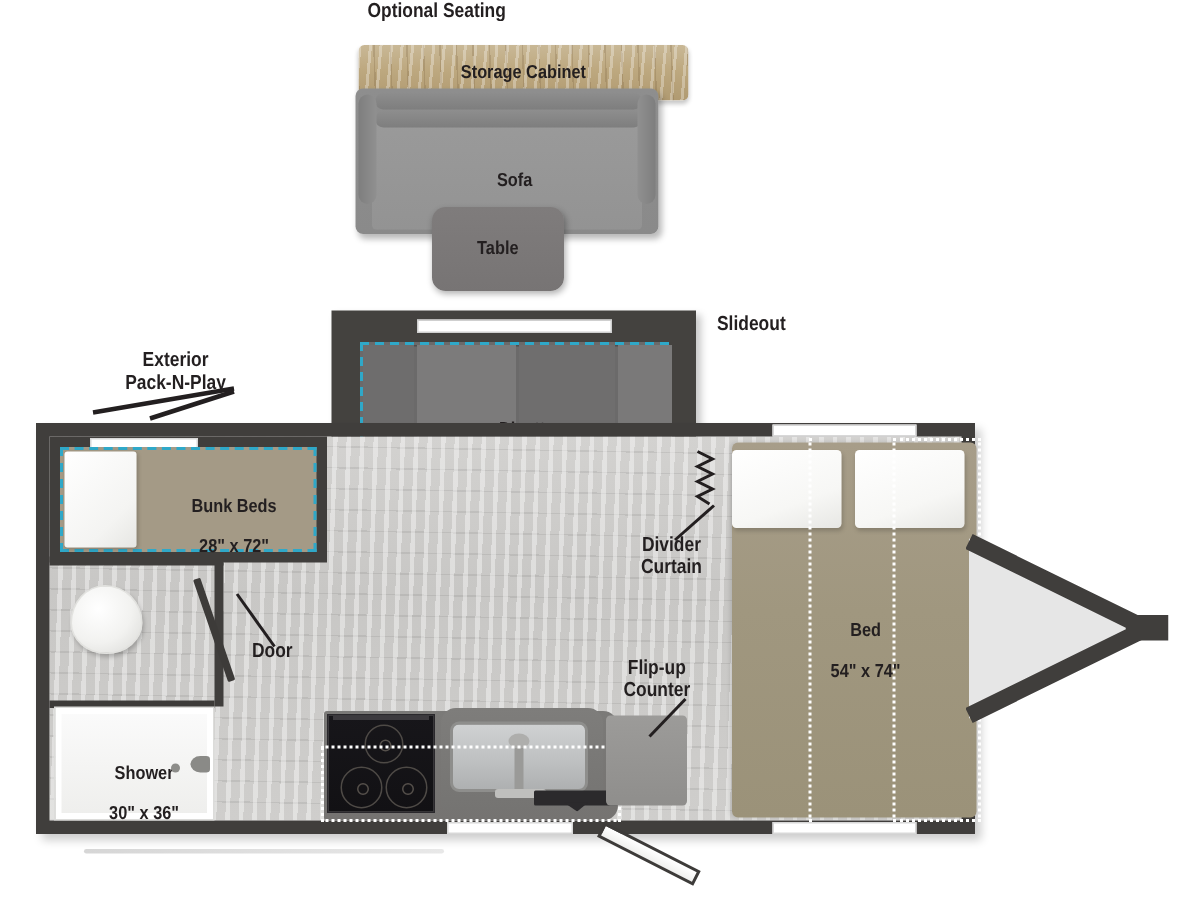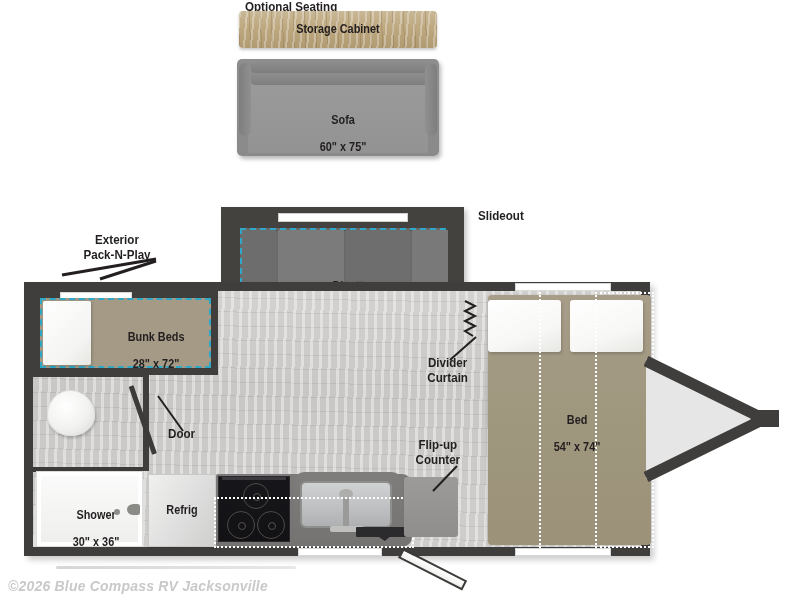--- a/index.html
+++ b/index.html
@@ -42,21 +42,21 @@
   .plan-label{
     color:#231f20;font-weight:700;text-align:center;
     font-size:12.5px;line-height:13.5px;
     font-family:"Liberation Sans", sans-serif;
     transform:scaleX(.87);
     white-space:pre;
   }
 
   
   #storage-cabinet{
-    left:239px;top:11px;width:198px;height:37px;
+    left:239px;top:30px;width:220px;height:37px;
     background:
       repeating-linear-gradient(95deg, rgba(255,255,255,.30) 0 2px, rgba(0,0,0,0) 2px 7px),
       repeating-linear-gradient(88deg, rgba(120,95,60,.25) 0 1px, rgba(0,0,0,0) 1px 11px),
       linear-gradient(180deg,#c9b896 0%,#bda87f 45%,#b09a71 100%);
     border-radius:4px;
     box-shadow:0 2px 3px rgba(0,0,0,.22);
     display:flex;align-items:center;justify-content:center;
   }
   #storage-cabinet .plan-label{font-size:12.5px;}
 
@@ -345,20 +345,23 @@
   <div class="abs" id="sofa-cushion"></div>
   <div class="abs" id="sofa-back-top"></div>
   <div class="abs" id="sofa-back-bot"></div>
   <div class="abs" id="sofa-arm-left"></div>
   <div class="abs" id="sofa-arm-right"></div>
   <div class="abs plan-label" id="sofa-label">
     <span>Sofa</span><br>
     <span>60" x 75"</span>
   </div>
 
+  <div class="abs" id="seating-table">
+    <span class="plan-label">Table</span>
+  </div>
 
   <div class="abs" id="slideout-box"></div>
   <div class="abs wall-window" id="slideout-window"></div>
 
   <div class="abs" id="dinette-rect">
     <div class="dinette-seat" id="dinette-seat-a"></div>
     <div class="dinette-seat" id="dinette-seat-b"></div>
     <div class="dinette-seat" id="dinette-seat-c"></div>
     <div class="dinette-seat" id="dinette-seat-d"></div>
   </div>
@@ -398,23 +401,20 @@
   </div>
   <div class="abs" id="shower-drain"></div>
   <div class="abs" id="shower-head"></div>
 
   <div class="abs" id="door-leaf"></div>
   <svg class="abs" id="door-leader" viewBox="0 0 28 38">
     <line x1="1" y1="1" x2="26" y2="36" stroke="#231f20" stroke-width="2"></line>
   </svg>
   <div class="abs callout" id="door-label">Door</div>
 
-  <div class="abs" id="refrig">
-    <span class="plan-label">Refrig</span>
-  </div>
 
   <div class="abs" id="counter-run"></div>
   <div class="abs" id="cooktop">
     <div class="burner" id="burner-top"></div>
     <div class="burner" id="burner-bl"></div>
     <div class="burner" id="burner-br"></div>
   </div>
   <div class="abs" id="cooktop-bar"></div>
 
   <div class="abs" id="sink-unit"></div>
@@ -459,15 +459,14 @@
   <svg class="abs" id="hitch" viewBox="0 0 135 128">
     <polygon points="2,4 2,124 118,70 118,58" fill="#e6e6e6"></polygon>
     <polyline points="2,6 112,60 112,68 2,122" fill="none" stroke="#403e3c" stroke-width="11" stroke-linejoin="miter"></polyline>
     <rect x="108" y="55" width="27" height="17" fill="#403e3c"></rect>
   </svg>
 
   <div class="abs wall-window" id="entry-window"></div>
   <div class="abs" id="entry-door"></div>
 
   <div class="abs" id="footer-rule"></div>
-  <div class="abs" id="footer">©2026 Blue Compass RV Jacksonville</div>
 
 </div>
 
 </body></html>

